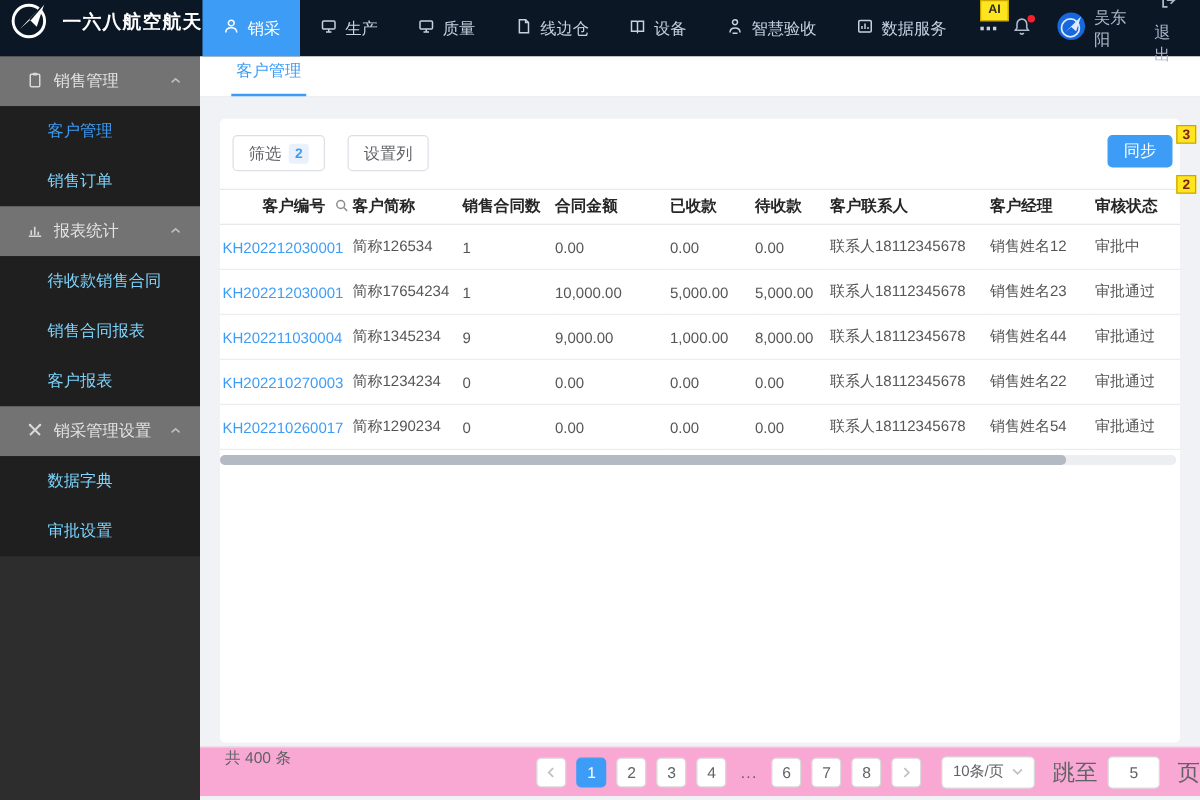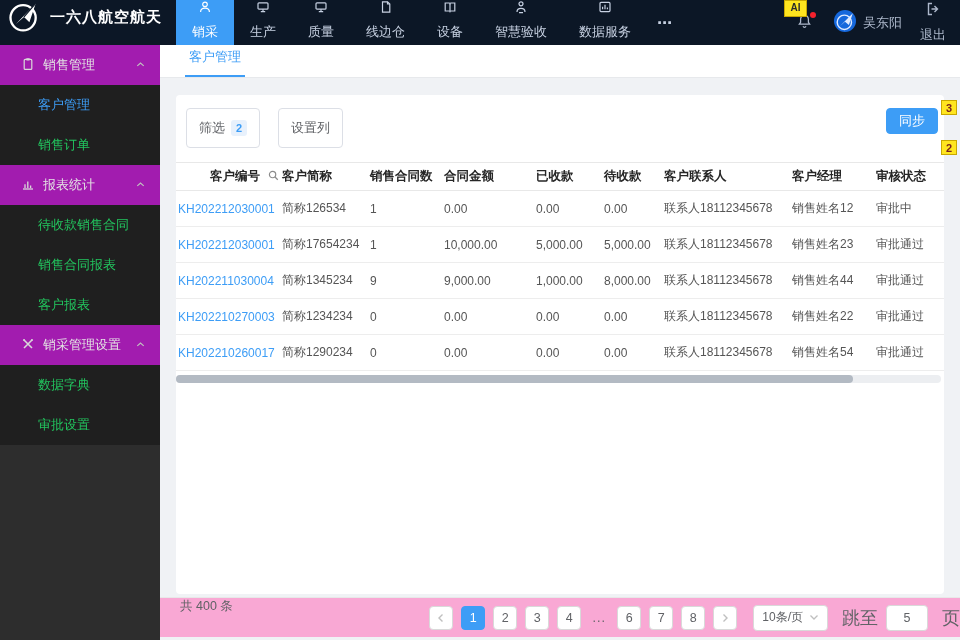--- a/index.html
+++ b/index.html
@@ -4,50 +4,50 @@
 <style>
   * { margin:0; padding:0; box-sizing:border-box; }
   html,body { width:960px; height:640px; overflow:hidden; }
   body { font-family:"Liberation Sans","DejaVu Sans",sans-serif; background:#f0f2f5; position:relative; }
 
   
   .navbar { height:45px; background:#0c1726; display:flex; align-items:stretch; position:relative; }
   .brand { display:flex; align-items:center; gap:8px; padding:0 14px 10px 6px; min-width:160px; }
   .brand-name { color:#ffffff; font-size:15px; font-weight:bold; letter-spacing:1px; white-space:nowrap; }
   .nav-items { display:flex; align-items:stretch; }
-  .nav-item { display:flex; align-items:center; gap:6px; padding:0 16px; color:#c7d1e2; font-size:13px; cursor:pointer; white-space:nowrap;flex-direction:column; }
+  .nav-item { display:flex; align-items:center; gap:6px; padding:0 16px; color:#c7d1e2; font-size:13px; cursor:pointer; white-space:nowrap; }
   .nav-item.active { background:#3d9df6; color:#ffffff; }
   .nav-item svg { flex:0 0 auto; }
   .nav-more { display:flex; align-items:center; padding:0 10px; color:#c7d1e2; font-size:15px; font-weight:bold; letter-spacing:1px; }
   .nav-right { display:flex; align-items:center; margin-left:auto; padding-right:14px; gap:18px; }
   .bell-wrap { position:relative; width:18px; height:20px; }
   .bell-dot { position:absolute; top:-1px; right:-2px; width:6px; height:6px; background:#f5222d; border-radius:50%; }
   .nav-user { display:flex; align-items:center; gap:5px; color:#aeb9cc; font-size:13px; }
   .nav-logout { display:flex; align-items:center; gap:6px; color:#aeb9cc; font-size:13px; cursor:pointer;flex-direction:column; }
 
   
   .body-row { display:flex; height:595px; }
   .sidebar { width:160px; background:#1f1f1f; display:flex; flex-direction:column; color:#d9d9d9; }
-  .side-section { height:40px; background:#a21caf; display:flex; align-items:center; gap:8px; padding:0 14px 0 21px; font-size:13px; color:#e3e3e3; cursor:pointer; }
+  .side-section { height:40px; background:#737373; display:flex; align-items:center; gap:8px; padding:0 14px 0 21px; font-size:13px; color:#e3e3e3; cursor:pointer; }
   .side-section .chev { margin-left:auto; }
-  .side-item { height:40px; background:#1f1f1f; display:flex; align-items:center; padding-left:38px; font-size:13px; color:#22c55e; cursor:pointer; }
+  .side-item { height:40px; background:#1f1f1f; display:flex; align-items:center; padding-left:38px; font-size:13px; color:#7dd3fc; cursor:pointer; }
   .side-item.active { color:#3d9df6; }
   .side-fill { flex:1; background:#2d2d2d; }
 
   .main { flex:1; display:flex; flex-direction:column; background:#f0f2f5; }
 
   
   .tabbar { height:33px; background:#ffffff; border-bottom:1px solid #e7e9ec; display:flex; align-items:flex-end; padding-left:25px; }
   .tab { color:#3d9df6; font-size:13px; padding:0 4px 9px 4px; border-bottom:2px solid #3d9df6; cursor:pointer; }
 
   
   .content { flex:1; padding:17px 16px 0 16px; overflow:hidden; }
   .card { background:#ffffff; border-radius:4px; height:499px; position:relative; }
   .toolbar { display:flex; align-items:center; padding:13px 10px 14px 10px; }
-  .btn { display:inline-flex; align-items:center; gap:6px; height:40px; padding:0 12px; background:#fff; border:1px solid #dcdfe6; border-radius:4px; font-size:13px; color:#606266; cursor:pointer; }
+  .btn { display:inline-flex; align-items:center; gap:6px; height:29px; padding:0 12px; background:#fff; border:1px solid #dcdfe6; border-radius:4px; font-size:13px; color:#606266; cursor:pointer; }
   .btn + .btn { margin-left:18px; }
   .btn-badge { display:inline-flex; align-items:center; justify-content:center; min-width:16px; height:16px; border-radius:3px; background:#e8f1fc; color:#3d9df6; font-size:11px; font-weight:bold; padding:0 2px; }
   .btn-sync { position:absolute; right:6px; top:13px; height:26px; padding:0 12px; background:#3d9df6; border:1px solid #3d9df6; border-radius:4px; color:#fff; font-size:13px; cursor:pointer; }
 
   
   table { width:768px; border-collapse:collapse; table-layout:fixed; }
   th { text-align:left; font-size:12.5px; font-weight:bold; color:#262626; height:28px; border-top:1px solid #e8e8e8; border-bottom:1px solid #e8e8e8; padding:0 4px 0 2px; white-space:nowrap; overflow:hidden; }
   td { font-size:12px; color:#555; height:36px; border-bottom:1px solid #ededed; padding:0 4px 0 2px; white-space:nowrap; overflow:hidden; }
   td.link { color:#3d9df6; cursor:pointer; }
   th .th-flex { display:flex; align-items:center; gap:7px;margin-left:32px; }

